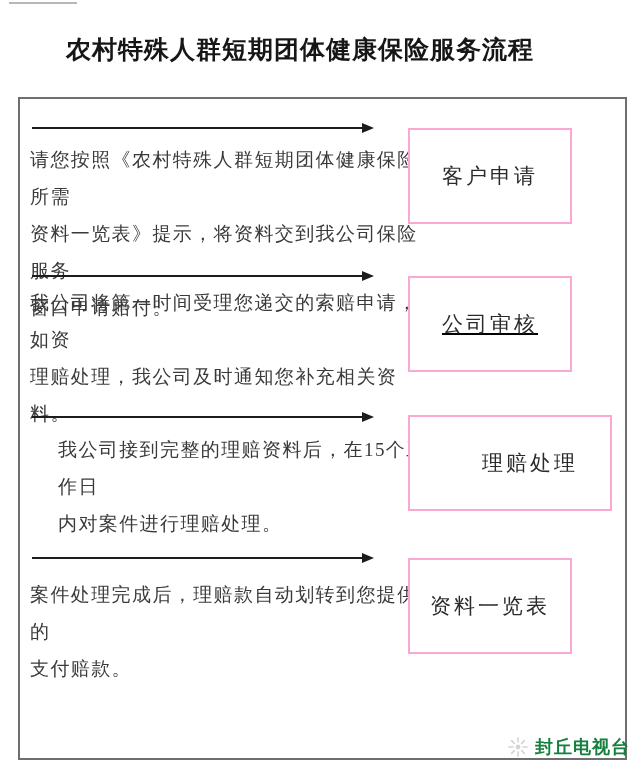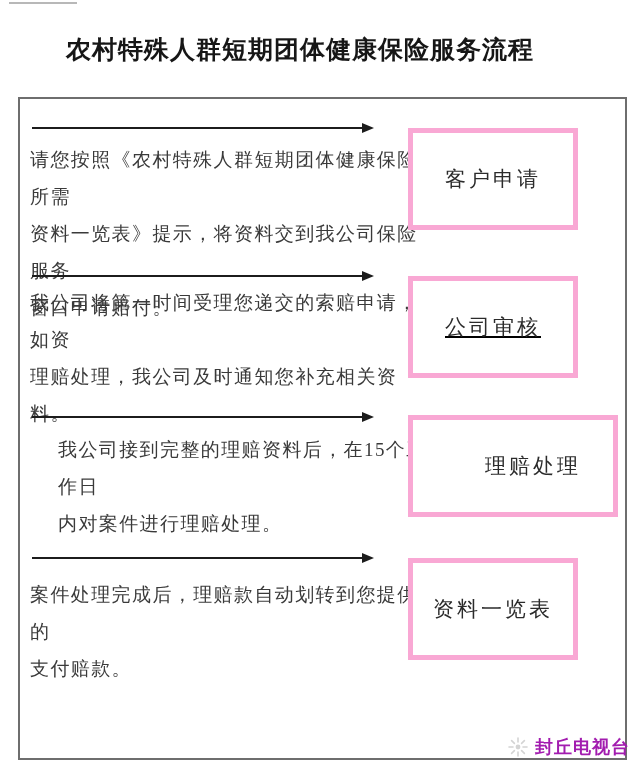--- a/index.html
+++ b/index.html
@@ -57,42 +57,42 @@
     white-space: pre-line;
   }
   .desc-1 { top: 42px; }
   .desc-2 { top: 185px; }
   .desc-3 { top: 332px; margin-left: 28px; }
   .desc-4 { top: 477px; }
 
   .stage-box {
     position: absolute; left: 388px;
     width: 160px; height: 92px;
-    border: 5px solid #f9a8d4;
+    border: 2px solid #f9a8d4;
     background: #ffffff;
     display: flex; align-items: center; justify-content: center;
   }
   .stage-label {
     font-size: 21px; color: #2b2b2b; letter-spacing: 3px;
   }
   .stage-1 { top: 29px; }
   .stage-2 { top: 177px; text-decoration: underline; }
   .stage-3 { top: 316px; padding-left: 40px; }
   .stage-4 { top: 459px; }
 
   .watermark {
     position: absolute; left: 506px; top: 735px;
     display: flex; align-items: center; gap: 5px;
     z-index: 2;
   }
   .watermark-icon { width: 24px; height: 24px; }
   .watermark-label {
     font-family: "Liberation Sans", sans-serif;
     font-weight: bold;
-    font-size: 18px; color: #a21caf; letter-spacing: 1px;
+    font-size: 18px; color: #15803d; letter-spacing: 1px;
     white-space: nowrap;
   }
 </style>
 </head>
 <body>
 
 <div class="corner-mark"></div>
 
 <div class="page-title">农村特殊人群短期团体健康保险服务流程</div>
 

